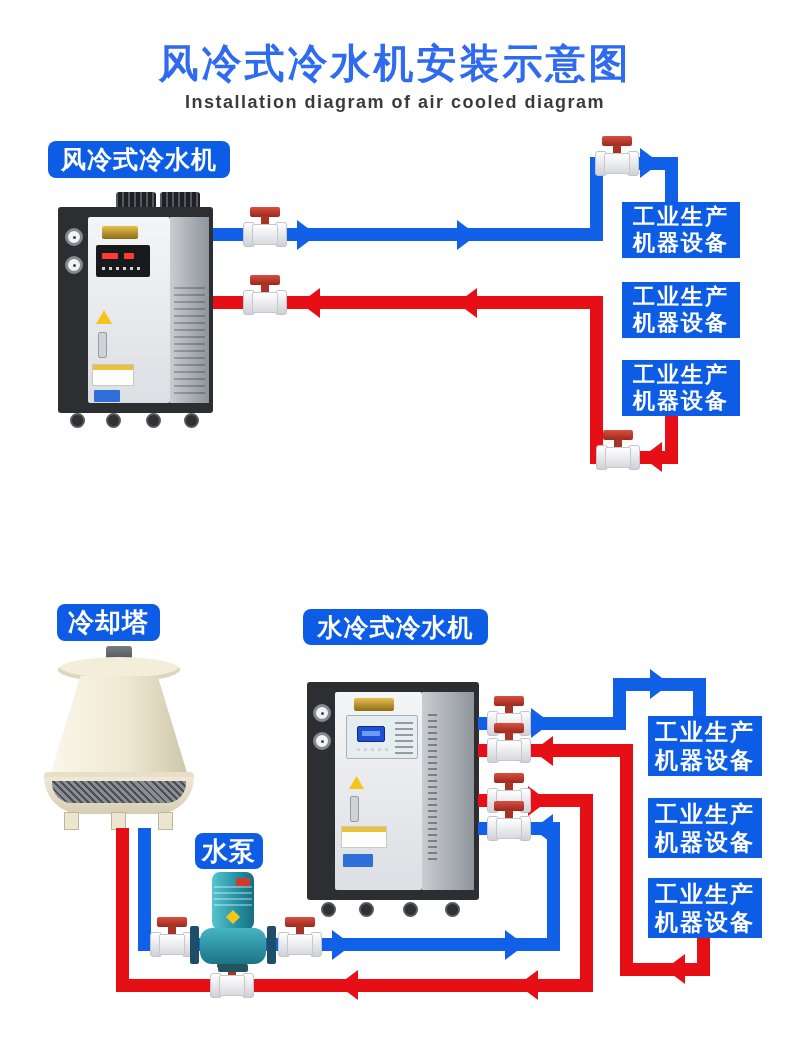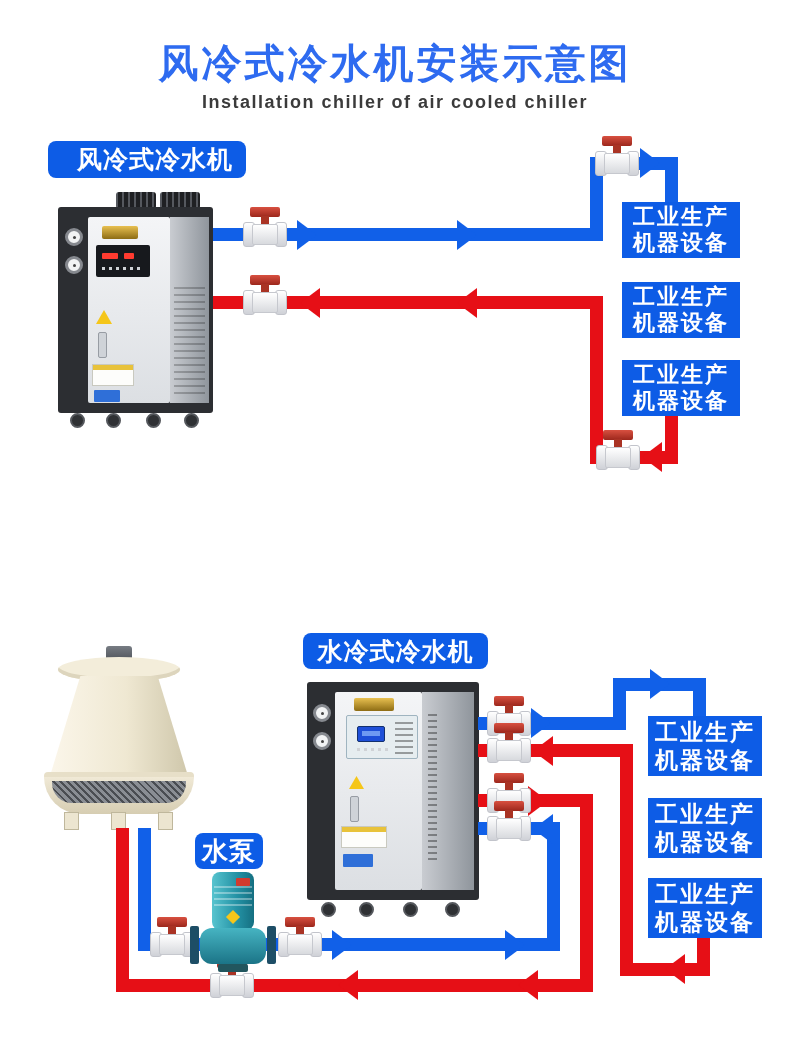--- a/index.html
+++ b/index.html
@@ -79,21 +79,21 @@
   .p-base{position:absolute;background:#22565e;border-radius:2px;}
   .p-warn{position:absolute;background:#f5c61a;transform:rotate(45deg);}
   .p-tag{position:absolute;background:#d23a2e;border-radius:1px;}
 </style>
 </head>
 <body>
 
 <div id="stage">
 
   <div class="cn-title" style="top:36px;">风冷式冷水机安装示意图</div>
-  <div class="en-sub" style="top:92px;">Installation chiller of air cooled chiller</div>
+  <div class="en-sub" style="top:92px;">Installation diagram of air cooled diagram</div>
 
   <div class="abs" style="left:58px;top:192px;width:160px;height:238px;">
     <div class="fan" style="left:58px;top:0;width:40px;"></div>
     <div class="fan" style="left:102px;top:0;width:40px;"></div>
     <div class="m-body" style="left:0;top:15px;width:155px;height:206px;"></div>
     <div class="m-panel" style="left:30px;top:25px;width:82px;height:186px;"></div>
     <div class="m-side" style="left:112px;top:25px;width:39px;height:186px;"></div>
     <div class="vents" style="left:116px;top:95px;width:31px;height:108px;"></div>
     <div class="gauge" style="left:7px;top:36px;"></div>
     <div class="gauge" style="left:7px;top:64px;"></div>
@@ -164,21 +164,21 @@
   </div>
   <div class="eqbox" style="left:622px;top:282px;width:118px;height:56px;font-size:22px;line-height:26px;">
     <span>工业生产</span>
     <span>机器设备</span>
   </div>
   <div class="eqbox" style="left:622px;top:360px;width:118px;height:56px;font-size:22px;line-height:26px;">
     <span>工业生产</span>
     <span>机器设备</span>
   </div>
 
-  <div class="pill" style="left:48px;top:141px;width:182px;height:37px;font-size:25px;letter-spacing:1px;padding-left:16px;">风冷式冷水机</div>
+  <div class="pill" style="left:48px;top:141px;width:182px;height:37px;font-size:25px;letter-spacing:1px;">风冷式冷水机</div>
 
 
   <div class="abs" style="left:44px;top:646px;width:150px;height:198px;">
     <div class="t-motor" style="left:62px;top:0;width:26px;height:16px;"></div>
     <div class="t-rim" style="left:14px;top:11px;width:122px;height:25px;"></div>
     <div class="t-bodyshape" style="left:6px;top:30px;width:138px;height:100px;"></div>
     <div class="t-lip" style="left:0;top:126px;width:150px;height:8px;"></div>
     <div class="t-bowl" style="left:0;top:131px;width:150px;height:37px;"></div>
     <div class="t-mesh" style="left:8px;top:135px;width:134px;height:22px;"></div>
     <div class="t-leg" style="left:20px;top:166px;width:15px;height:18px;"></div>
@@ -304,16 +304,17 @@
   </div>
   <div class="eqbox" style="left:648px;top:798px;width:114px;height:60px;font-size:23px;line-height:28px;">
     <span>工业生产</span>
     <span>机器设备</span>
   </div>
   <div class="eqbox" style="left:648px;top:878px;width:114px;height:60px;font-size:23px;line-height:28px;">
     <span>工业生产</span>
     <span>机器设备</span>
   </div>
 
-  <div class="pill" style="left:303px;top:633px;width:185px;height:36px;font-size:25px;letter-spacing:1px;">水冷式冷水机</div>
+  <div class="pill" style="left:57px;top:604px;width:103px;height:37px;font-size:26px;letter-spacing:1px;">冷却塔</div>
+  <div class="pill" style="left:303px;top:609px;width:185px;height:36px;font-size:25px;letter-spacing:1px;">水冷式冷水机</div>
   <div class="pill" style="left:195px;top:833px;width:68px;height:36px;font-size:26px;letter-spacing:1px;">水泵</div>
 
 </div>
 
 </body></html>

